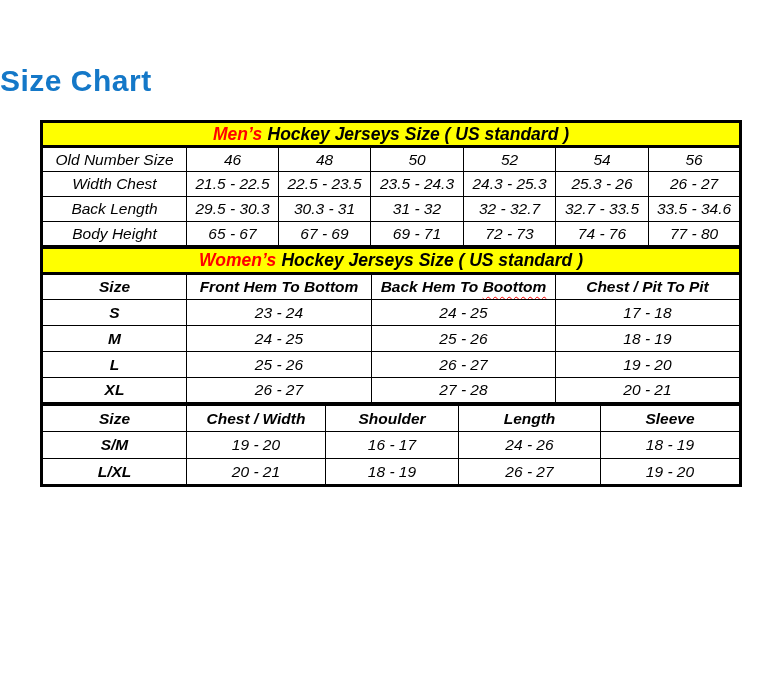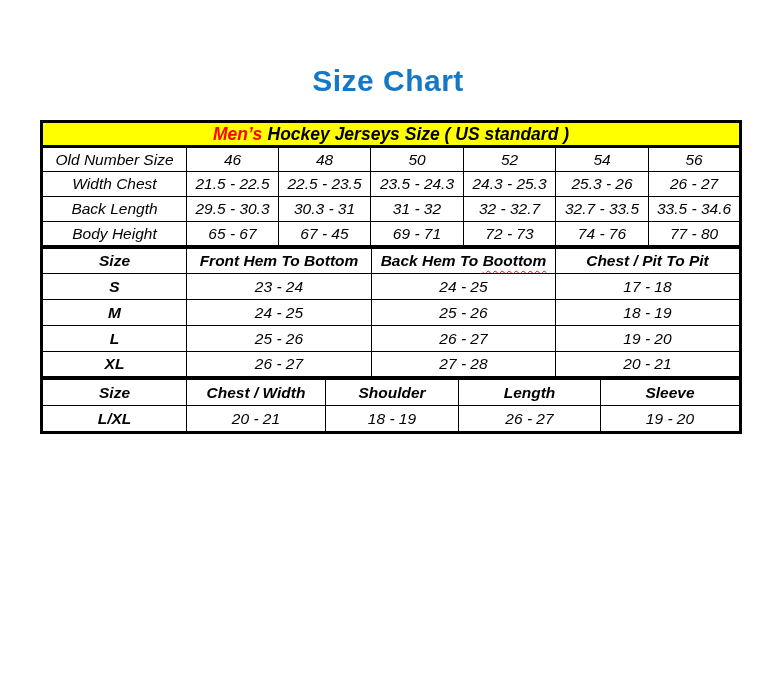--- a/index.html
+++ b/index.html
@@ -7,21 +7,21 @@
   body {
     width: 776px; height: 692px;
     font-family: "Liberation Sans", sans-serif;
     color: #000000;
     position: relative;
     overflow: hidden;
   }
   .page-title {
     position: absolute;
     top: 64px; left: 0; width: 776px;
-    text-align: center;
+    text-align: left;
     font-size: 30px;
     font-weight: bold;
     color: #1478C8;
     letter-spacing: 0.5px;
   }
   .tables-wrap {
     position: absolute;
     left: 40px; top: 120px;
     width: 772px;
     font-style: italic;
@@ -111,37 +111,42 @@
       <td class="value">29.5 - 30.3</td>
       <td class="value">30.3 - 31</td>
       <td class="value">31 - 32</td>
       <td class="value">32 - 32.7</td>
       <td class="value">32.7 - 33.5</td>
       <td class="value">33.5 - 34.6</td>
     </tr>
     <tr>
       <td class="value">Body Height</td>
       <td class="value">65 - 67</td>
-      <td class="value">67 - 45</td>
+      <td class="value">67 - 69</td>
       <td class="value">69 - 71</td>
       <td class="value">72 - 73</td>
       <td class="value">74 - 76</td>
       <td class="value">77 - 80</td>
     </tr>
   </tbody>
     </table>
 
   <table class="womens">
     <colgroup>
       <col style="width:145px">
         <col style="width:185px">
         <col style="width:184px">
         <col style="width:185px">
     </colgroup>
     <tbody>
+        <tr>
+      <td class="banner-cell" colspan="4">
+        <span class="banner-highlight">Women’s</span><span>Hockey Jerseys Size ( US standard )</span>
+      </td>
+    </tr>
     <tr>
       <th>Size</th>
       <th>Front Hem To Bottom</th>
       <th>
         <span>Back Hem To</span><span class="squiggle">Boottom</span>
       </th>
       <th>Chest / Pit To Pit</th>
     </tr>
     <tr>
       <th>S</th>
@@ -180,20 +185,27 @@
     </colgroup>
     <tbody>
     <tr>
       <th>Size</th>
       <th>Chest / Width</th>
       <th>Shoulder</th>
       <th>Length</th>
       <th>Sleeve</th>
     </tr>
     <tr>
+      <th>S/M</th>
+      <td class="value">19 - 20</td>
+      <td class="value">16 - 17</td>
+      <td class="value">24 - 26</td>
+      <td class="value">18 - 19</td>
+    </tr>
+    <tr>
       <th>L/XL</th>
       <td class="value">20 - 21</td>
       <td class="value">18 - 19</td>
       <td class="value">26 - 27</td>
       <td class="value">19 - 20</td>
     </tr>
   </tbody>
     </table>
 
 </div>

